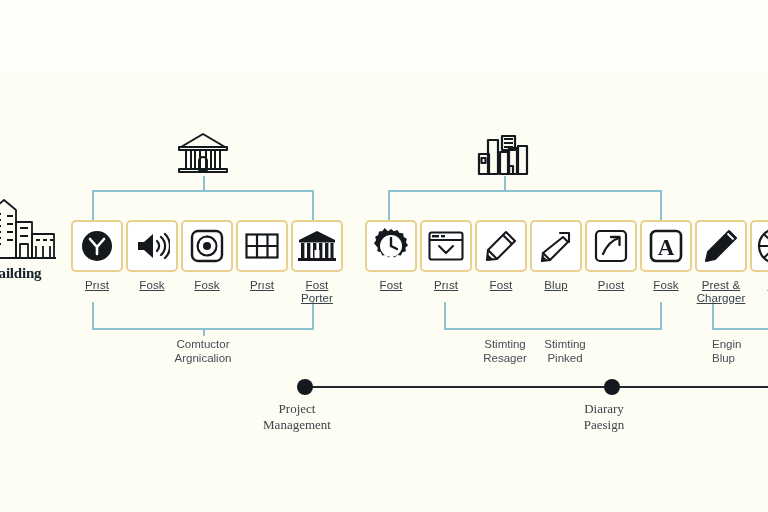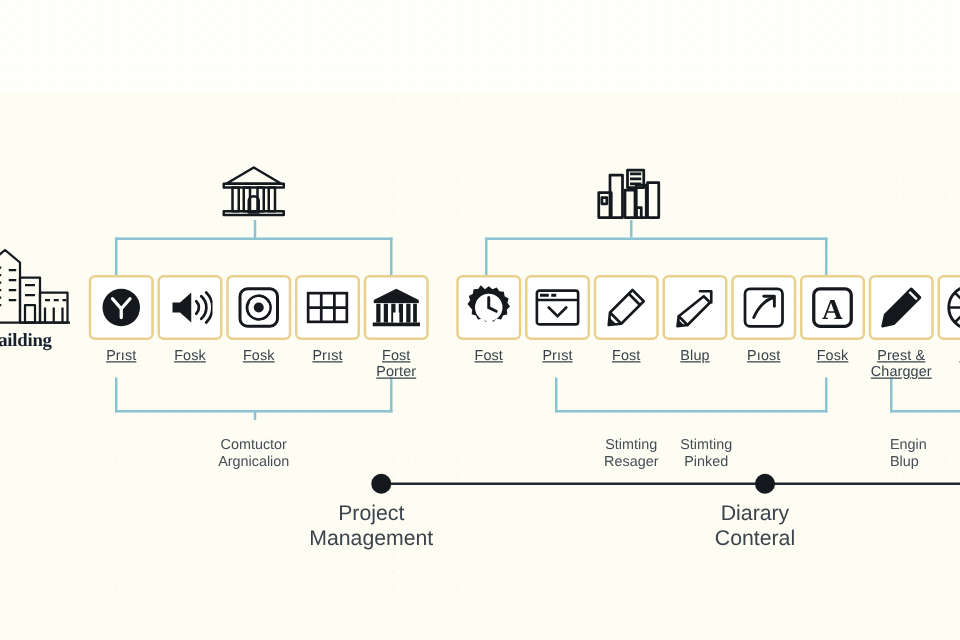--- a/index.html
+++ b/index.html
@@ -70,39 +70,38 @@
     white-space:pre-line;
     text-decoration:underline;
   }
 
   
   .grp-cap {
     position:absolute;
     font-size:11.5px; color:#454d55;
     line-height:1.2; text-align:center;
     white-space:pre-line;
-    margin-top:12px;
   }
 
   
   #timeline-line {
     position:absolute; left:305px; top:386px; width:463px; height:2px;
     background:#20272e;
   }
   .tl-node { position:absolute; }
   .tl-dot {
     width:16px; height:16px; border-radius:50%;
     background:#15191d;
     position:absolute; left:0; top:0;
   }
   .tl-label {
     position:absolute; top:22px; left:50%;
     transform:translateX(-50%);
-    font-size:17px; color:#3b434b; line-height:1.2;
-    text-align:center; white-space:pre-line;
+    font-size:13px; color:#3b434b; line-height:1.2;
+    text-align:center; white-space:pre-line;font-family:Liberation Serif, serif;
   }
 </style>
 </head>
 <body>
 
 <div id="canvas"></div>
 <div id="topband"></div>
 
 <div class="ln lnv" style="left:203px; top:176px; height:16px;"></div>
 <div class="ln lnh" style="left:92px;  top:190px; width:222px;"></div>
@@ -378,14 +377,14 @@
 
 <div class="tl-node" style="left:297px; top:379px;">
   <div class="tl-dot"></div>
   <div class="tl-label">Project
 Management</div>
 </div>
 
 <div class="tl-node" style="left:604px; top:379px;">
   <div class="tl-dot"></div>
   <div class="tl-label">Diarary
-Conteral</div>
+Paesign</div>
 </div>
 
 </body></html>

